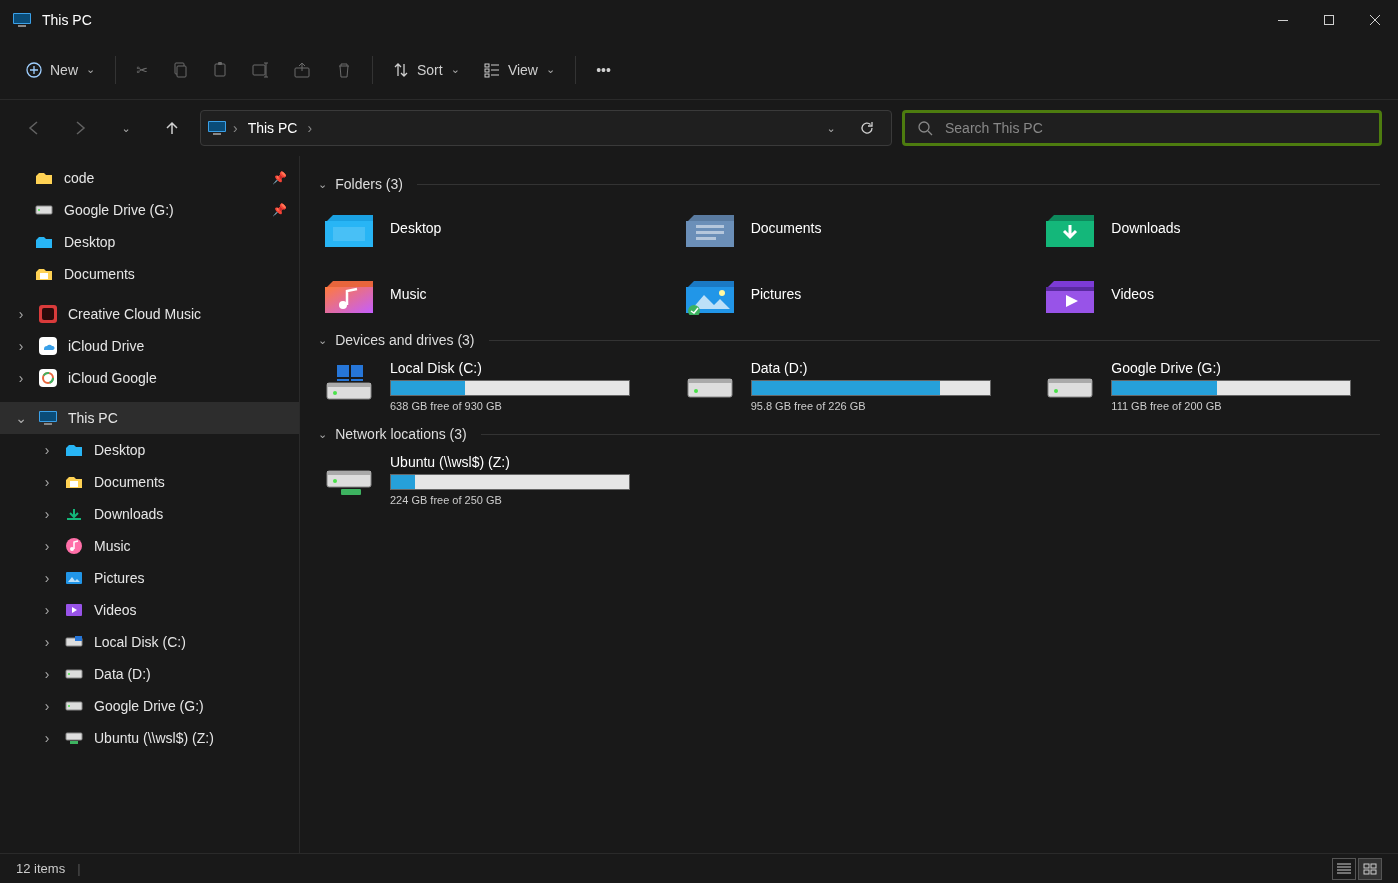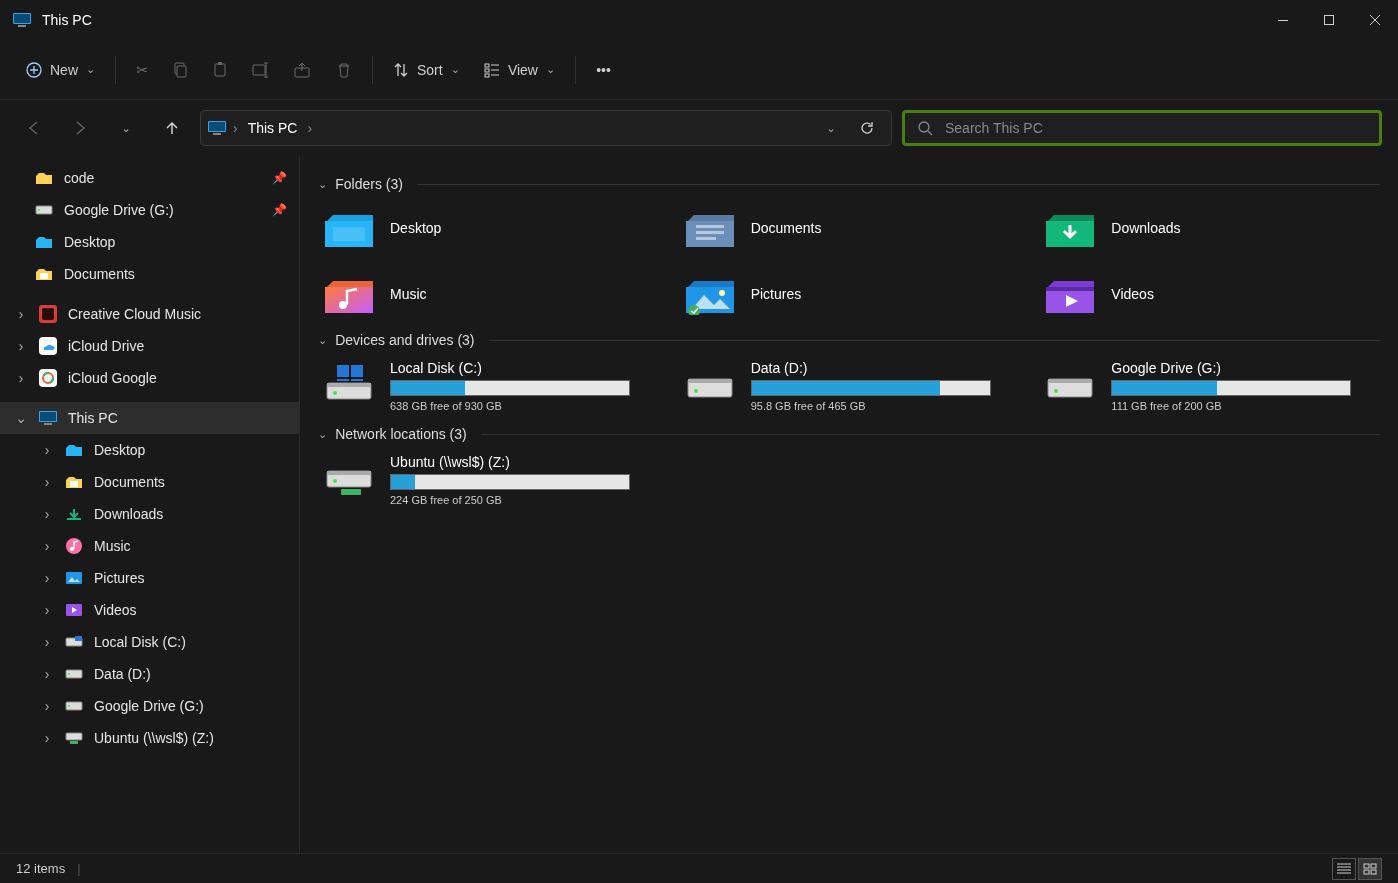--- a/index.html
+++ b/index.html
@@ -527,21 +527,21 @@
               <rect x="4" y="18" width="44" height="18" rx="2" fill="#ddd" stroke="#888"></rect>
               <rect x="4" y="18" width="44" height="4" fill="#aaa"></rect>
               <circle cx="12" cy="30" r="2" fill="#4ae24a"></circle>
             </svg>
           </span>
     <div class="drive-info">
       <span>Data (D:)</span>
       <div class="drive-bar">
               <div class="fill" style="width:79%"></div>
             </div>
-      <span class="drive-free">95.8 GB free of 465 GB</span>
+      <span class="drive-free">95.8 GB free of 226 GB</span>
     </div>
   </div>
         <div class="drive-item">
     <span class="drive-icon">
             <svg width="52" height="42">
               <rect x="4" y="18" width="44" height="18" rx="2" fill="#ddd" stroke="#888"></rect>
               <rect x="4" y="18" width="44" height="4" fill="#aaa"></rect>
               <circle cx="12" cy="30" r="2" fill="#4ae24a"></circle>
             </svg>
           </span>

